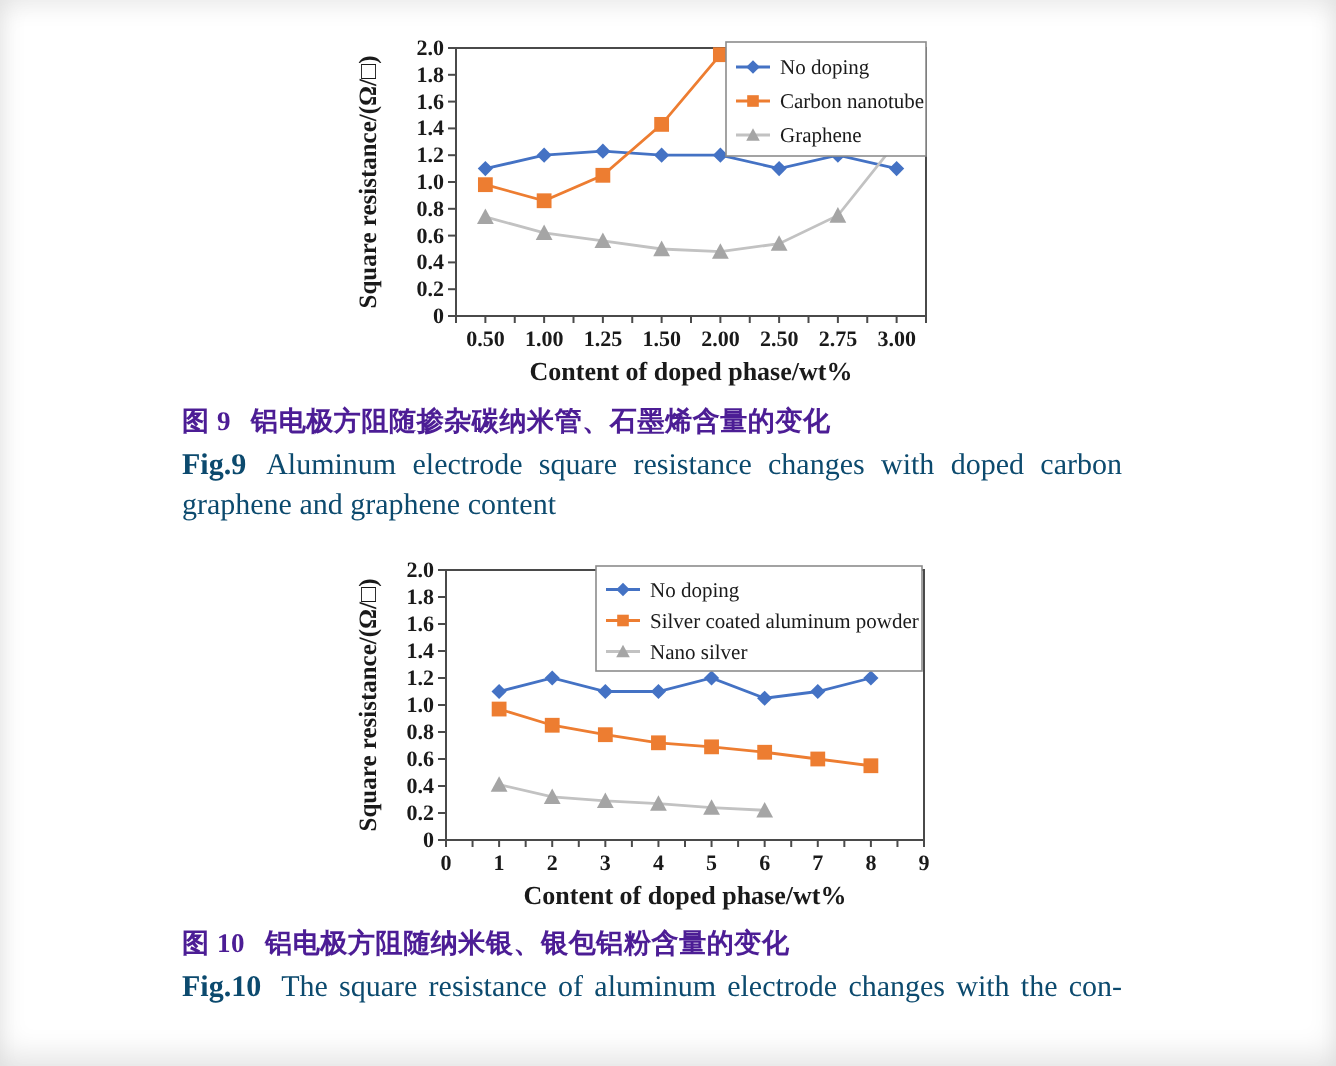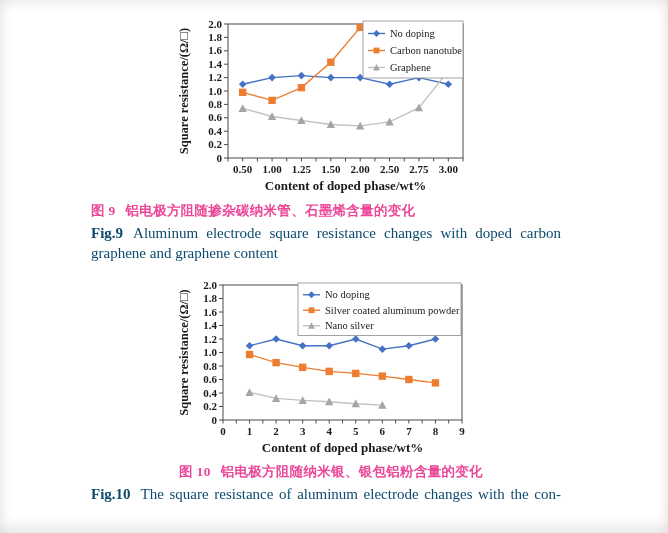--- a/index.html
+++ b/index.html
@@ -7,25 +7,25 @@
     position:relative; width:668px; height:533px; background:#ffffff;
     overflow:hidden;
     font-family:"Liberation Serif","DejaVu Serif",serif;
     box-shadow: inset 0 -6px 14px rgba(0,0,0,0.10), inset 0 6px 10px rgba(0,0,0,0.05);
   }
   .fig-svg { position:absolute; }
   #fig9-svg  { left:170px; top:6px;   }
   #fig10-svg { left:170px; top:270px; }
   svg text { font-family:"Liberation Serif","DejaVu Serif",serif; fill:#1a1a1a; }
   .caption-cn {
-    position:absolute; left:91px; width:480px; font-size:13.5px; color:#ec4899;
+    position:absolute; left:91px; width:480px; font-size:13.5px; color:#4c1d95;
     font-weight:600; letter-spacing:0.3px; white-space:nowrap;
   }
   #fig9-caption-cn  { top:202px; }
-  #fig10-caption-cn { top:463px;text-align:center; }
+  #fig10-caption-cn { top:463px; }
   .cap-label { font-weight:bold; margin-right:10px; }
   .caption-en {
     position:absolute; left:91px; width:470px; font-size:15px; color:#0c4a6e;
     line-height:20px;
   }
   #fig9-caption-en  { top:223px; }
   #fig10-caption-en { top:484px; }
   .cap-line1 { text-align:justify; text-align-last:justify; }
   .cap-line2 { text-align:left; }
 </style>

